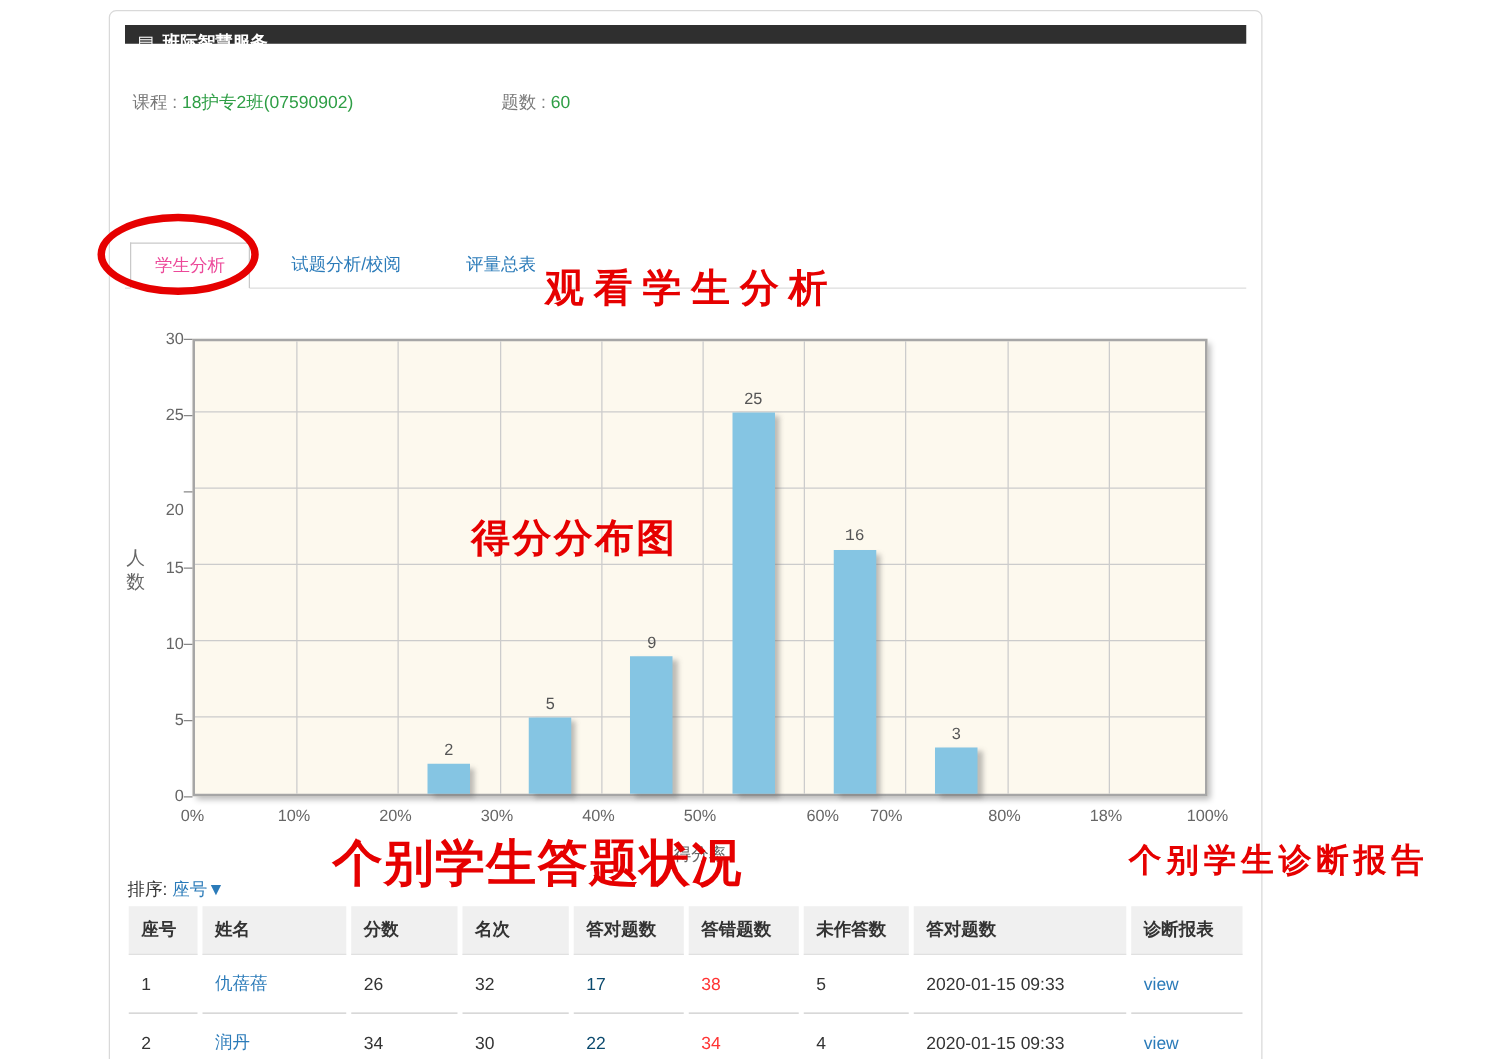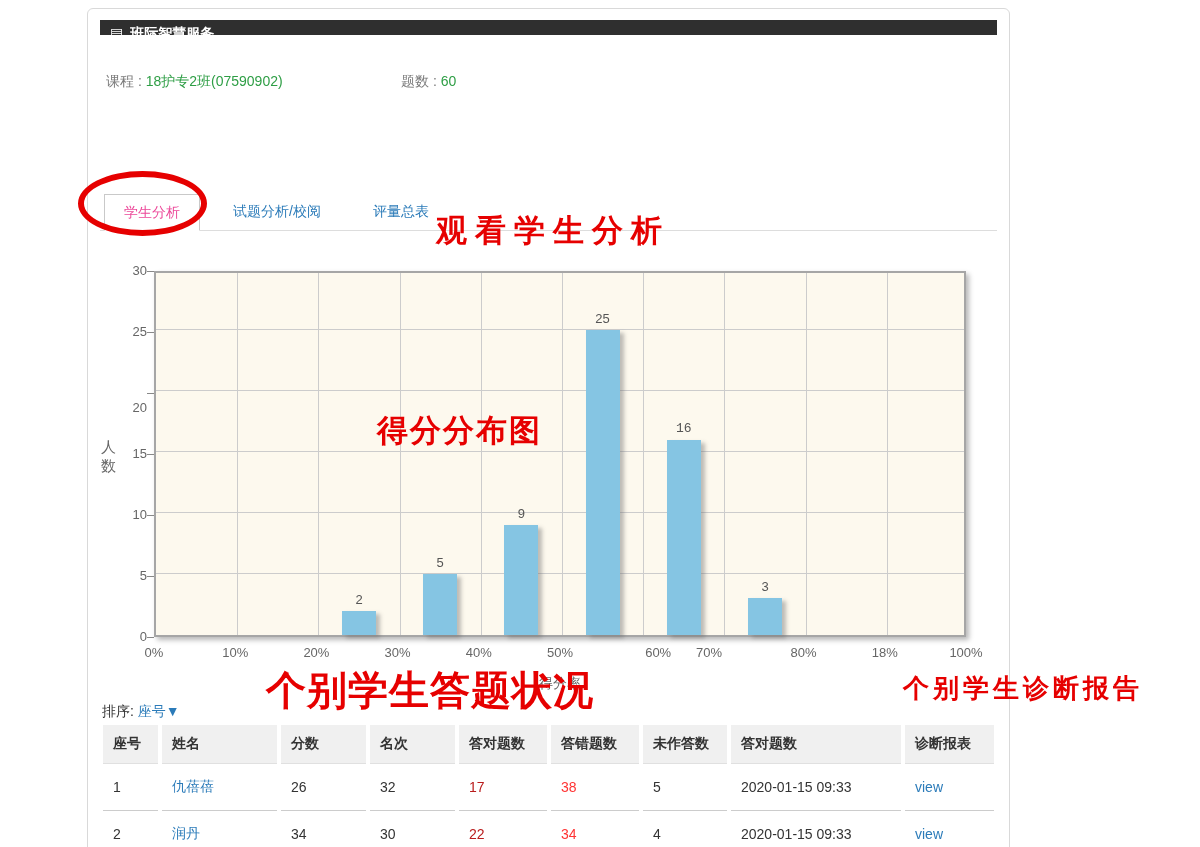--- a/index.html
+++ b/index.html
@@ -42,21 +42,21 @@
   .ylab { position:absolute; left:12px; top:176px; font-size:15px; color:#666; line-height:19px; text-align:center; }
   .xlab { position:absolute; top:414px; width:80px; text-align:center; font-size:14px; color:#666; }
   
   .sortrow { position:absolute; left:14px; top:694px; font-size:14px; color:#333; }
   .sortlink { color:#2b7bb9; cursor:pointer; }
   .tablewrap { position:absolute; left:11px; right:11px; top:716px; }
   table { width:100%; border-collapse:separate; border-spacing:4px 0; table-layout:fixed; }
   th { background:#f0f0f0; text-align:left; font-size:14px; color:#333;
     padding:10px 10px; font-weight:bold; border-bottom:1px solid #e0e0e0; white-space:nowrap; }
   td { font-size:14px; padding:14px 10px; border-bottom:1px solid #ccc; white-space:nowrap; }
-  .c-dark { color:#333; } .c-green { color:#b91c1c; } .c-red { color:#ff3333; }
+  .c-dark { color:#333; } .c-green { color:#0c4a6e; } .c-red { color:#ff3333; }
   .c-link { color:#2b7bb9; cursor:pointer; }
   
   .ann { position:absolute; color:#e60000; font-weight:bold; z-index:20; white-space:nowrap; }
   .ellipse { position:absolute; left:78px; top:171px; width:129px; height:65px;
     border:6px solid #e60000; border-radius:50%; z-index:20; }
 </style>
 </head>
 <body>
 
 <div class="card">

